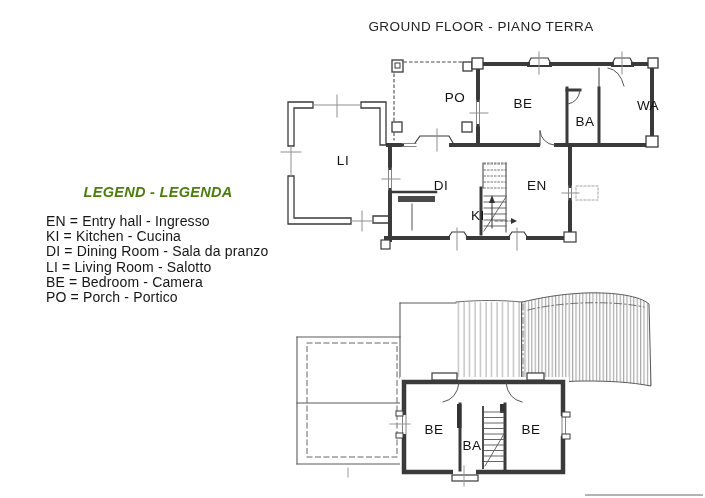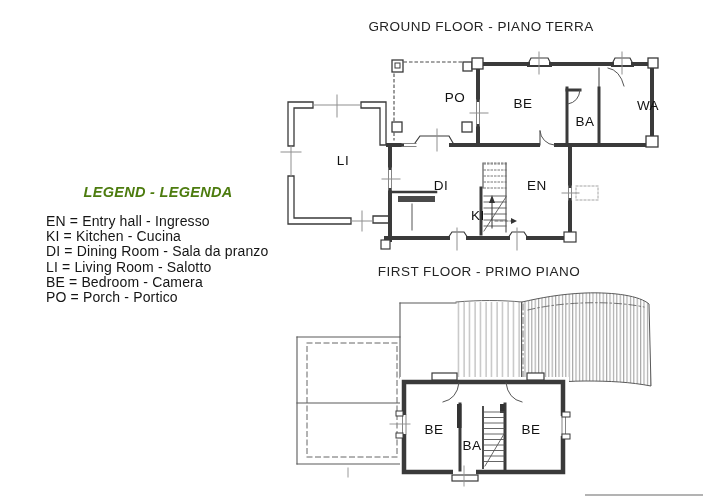--- a/index.html
+++ b/index.html
@@ -26,21 +26,20 @@
     font-size:13.5px; letter-spacing:0.5px; color:#121212; white-space:nowrap;
   }
   .scan-edge { position:absolute; background:#b3b3b3; }
 </style>
 </head>
 <body>
 
 <div class="canvas">
 
   <div class="floor-title" style="left:481px; top:19px;">GROUND FLOOR - PIANO TERRA</div>
-  <div class="floor-title" style="left:479px; top:264px;">FIRST FLOOR - PRIMO PIANO</div>
 
   <div class="legend">
     <h2 class="legend-title">LEGEND - LEGENDA</h2>
     <ul class="legend-list">
       <li>EN = Entry hall - Ingresso</li>
       <li>KI = Kitchen - Cucina</li>
       <li>DI = Dining Room - Sala da pranzo</li>
       <li>LI = Living Room - Salotto</li>
       <li>BE = Bedroom - Camera</li>
       <li>PO = Porch - Portico</li>

